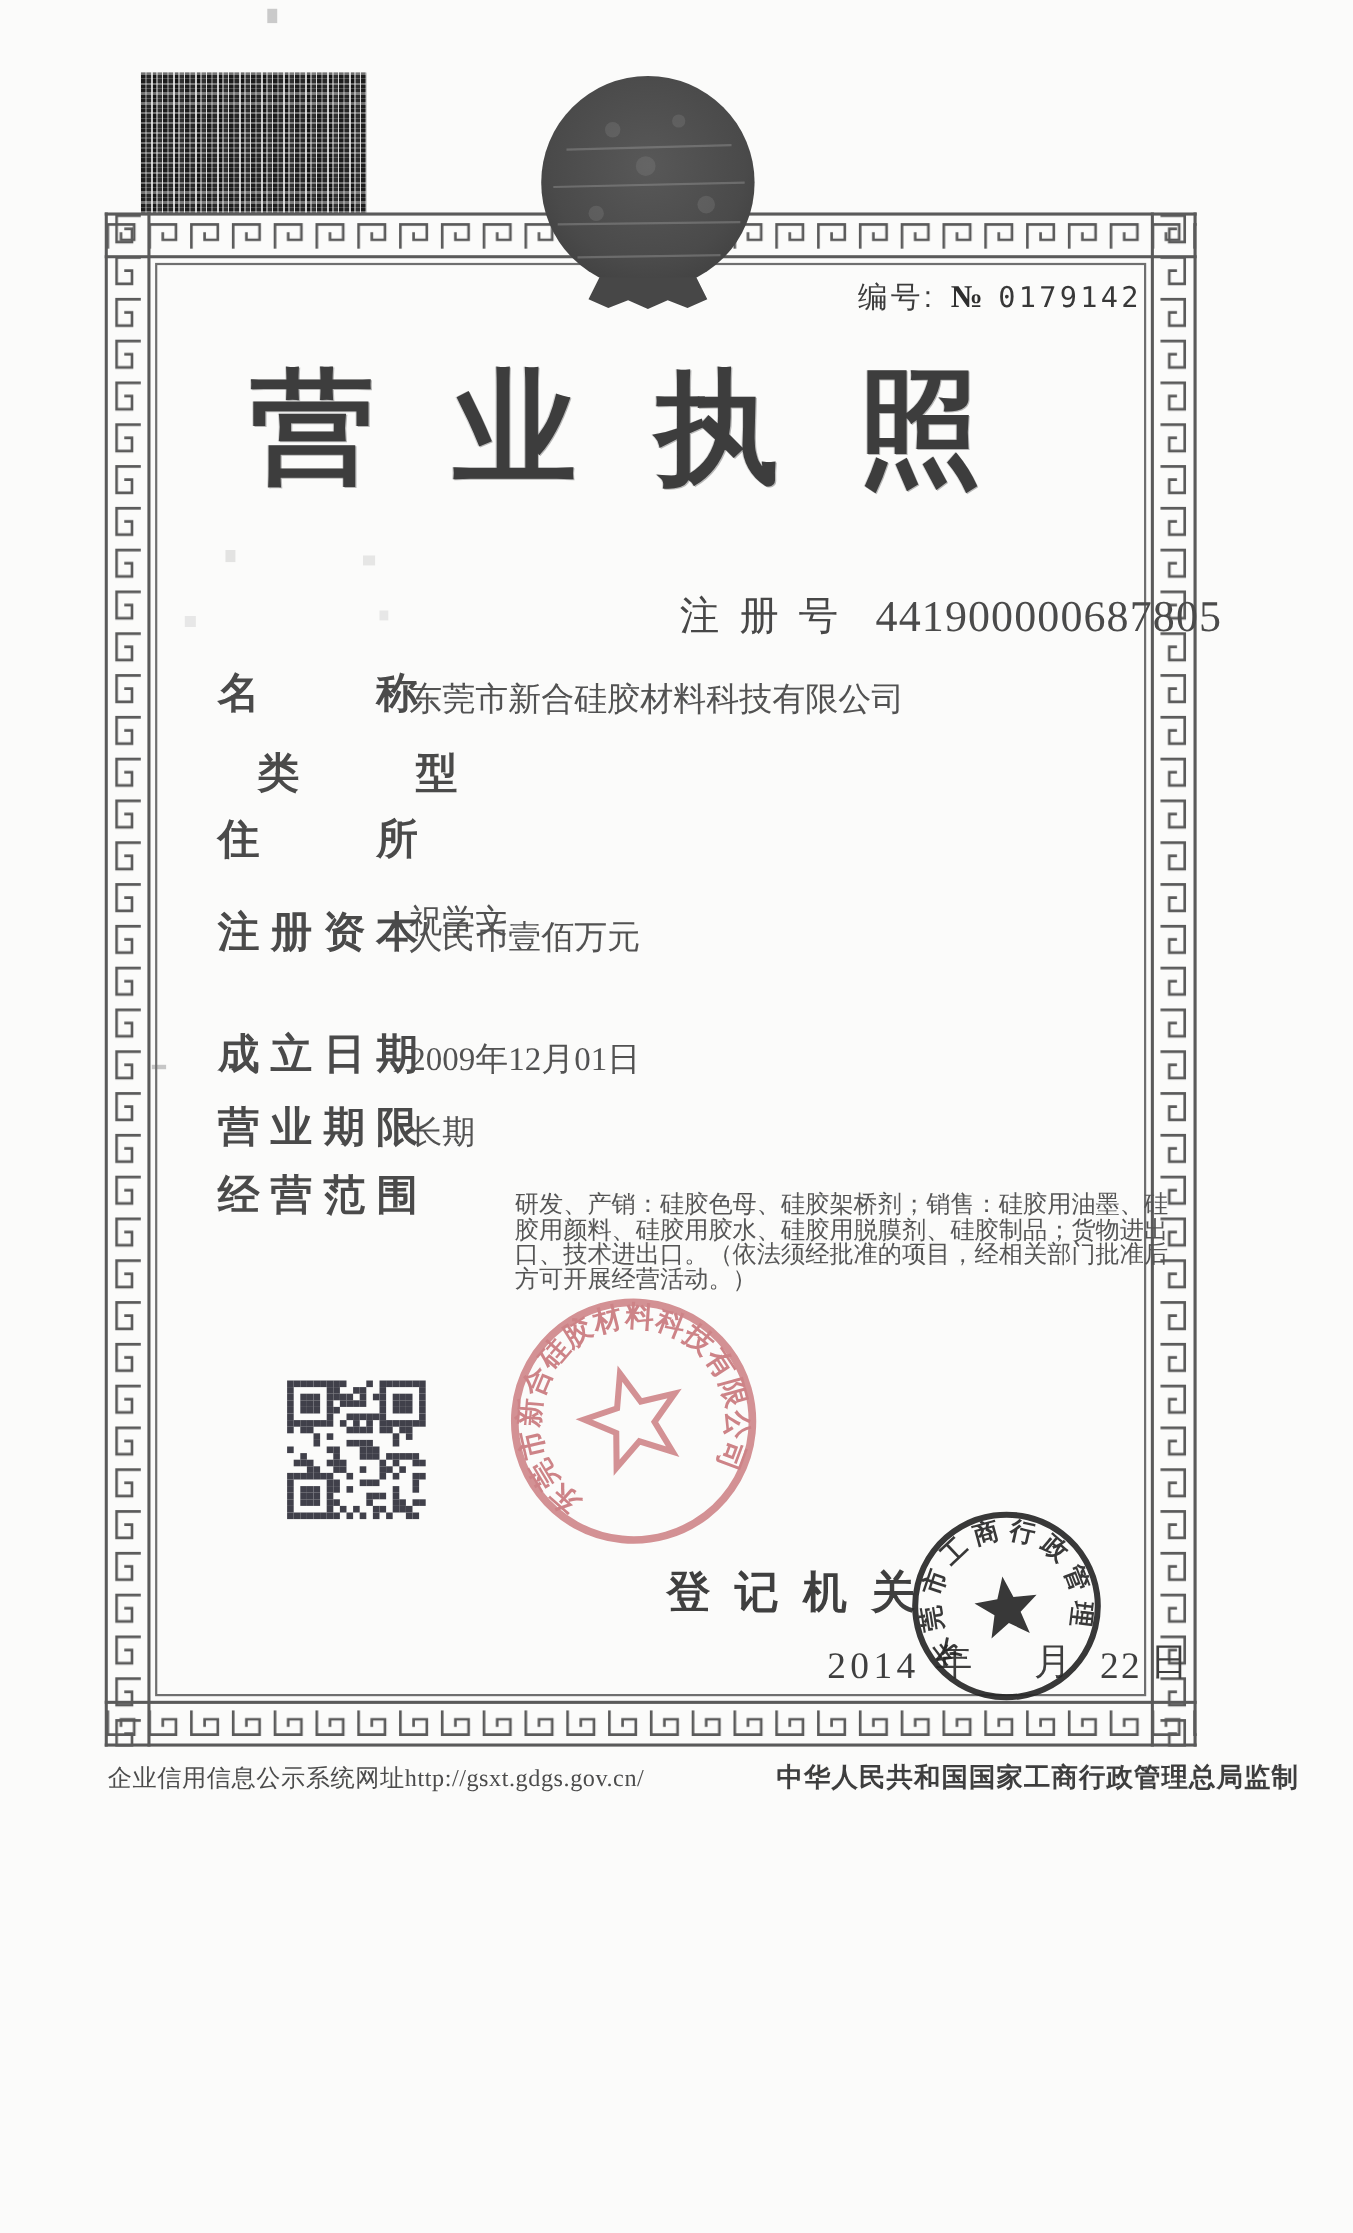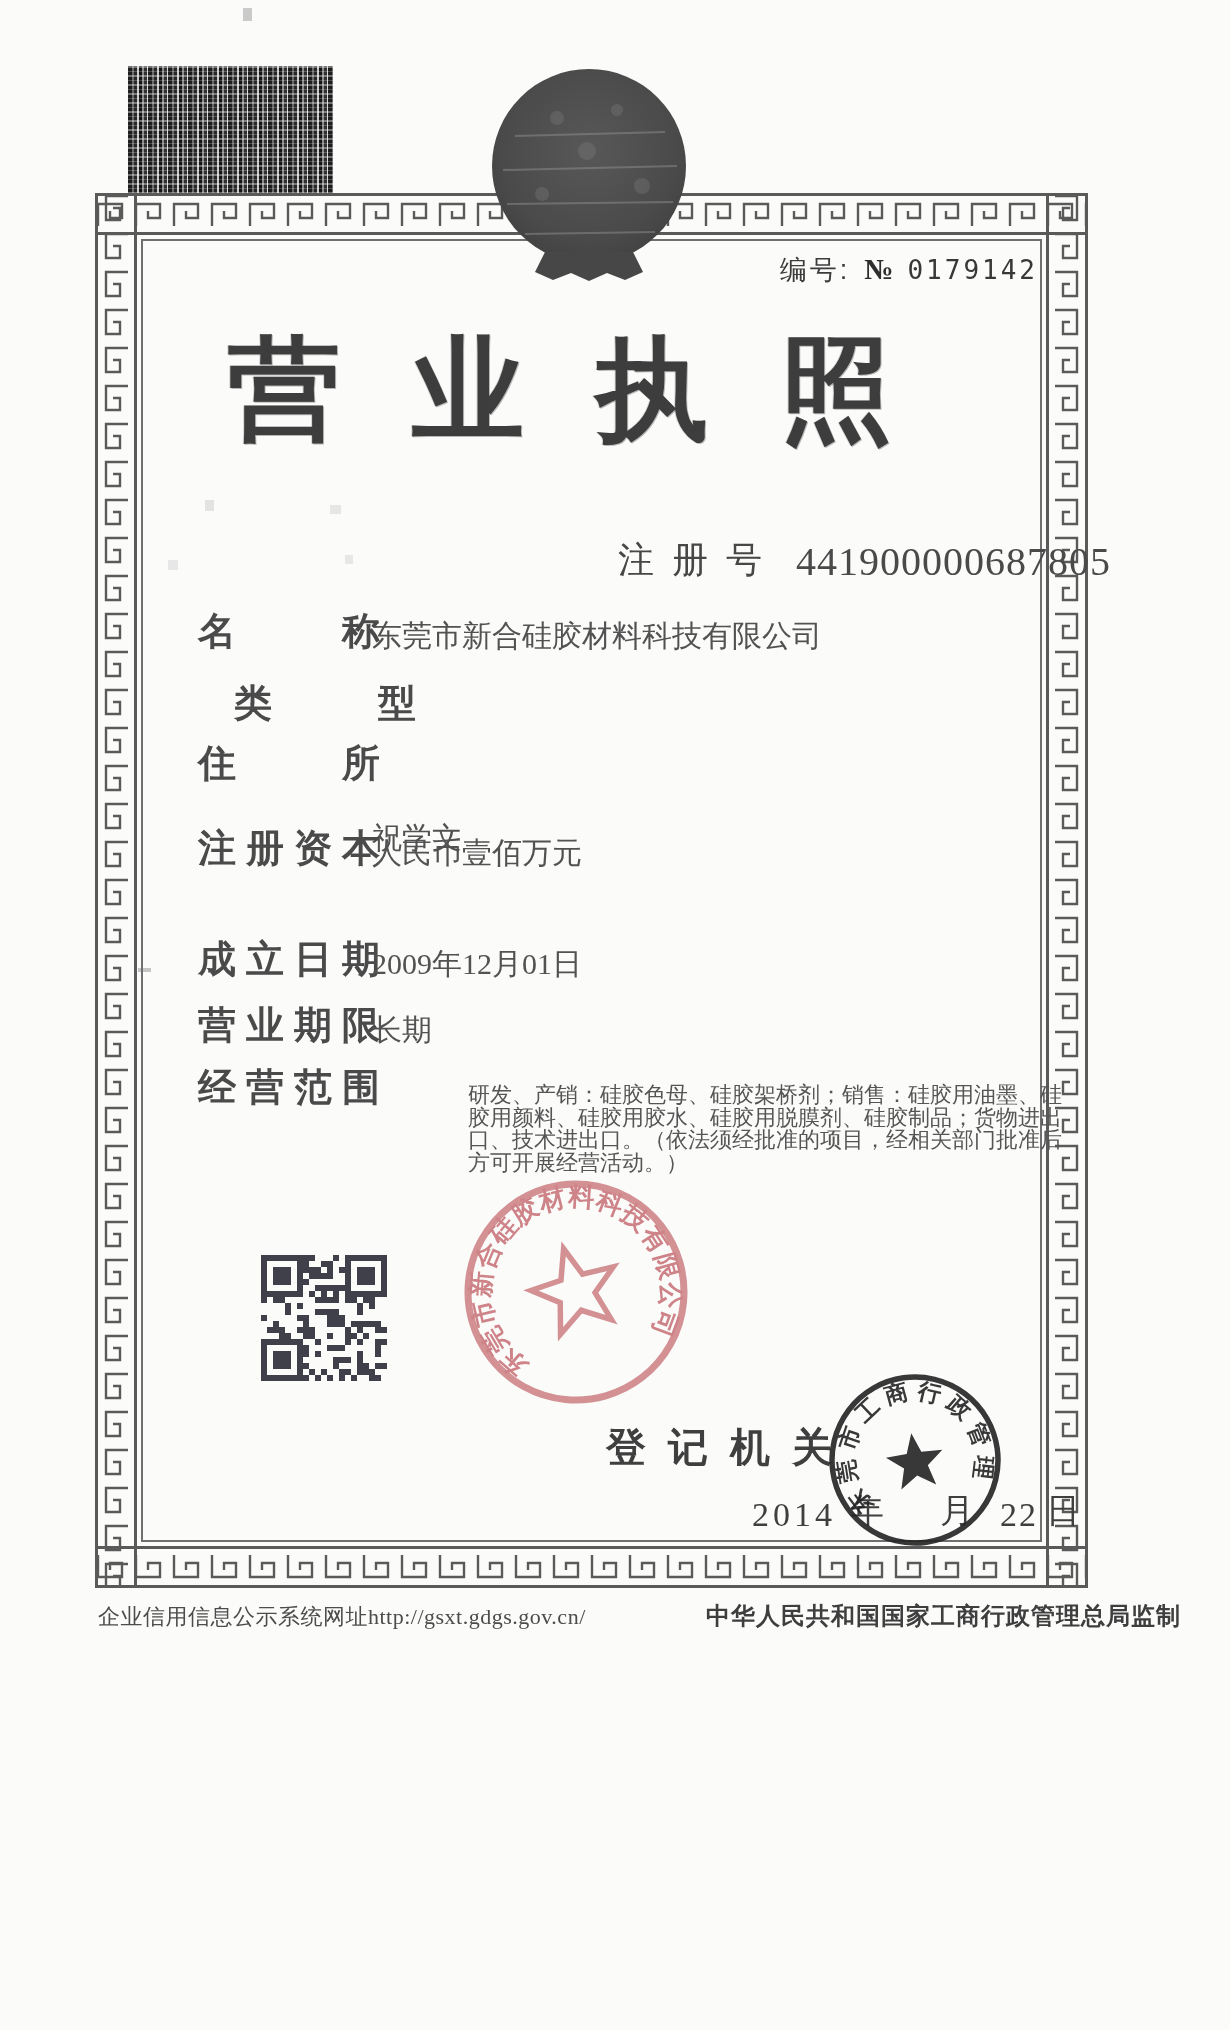--- a/index.html
+++ b/index.html
@@ -54,21 +54,21 @@
 
   
   .title{
     left:228px;top:318px;margin:0;
     font-size:112px;font-weight:700;letter-spacing:72px;line-height:1.3;
     color:#3d3d3d;white-space:nowrap;
     text-shadow:1px 1px 0 rgba(60,60,60,.35), -1px 0 0 rgba(60,60,60,.2);
   }
 
   
-  .regline{left:618px;top:536px;display:flex;align-items:flex-end;}
+  .regline{left:618px;top:536px;display:flex;align-items:center;}
   .regline .rlabel{font-size:36px;font-weight:500;letter-spacing:18px;color:#474747;}
   .regline .rnum{font-size:40px;margin-left:16px;color:#4a4a4a;letter-spacing:1px;}
 
   
   .fields{left:198px;top:0;width:900px;}
   .row{position:absolute;left:0;width:900px;height:60px;}
   .flabel{
     position:absolute;left:0;top:0;width:182px;
     font-size:38px;font-weight:600;color:#4a4a4a;line-height:1;
     text-align:justify;text-align-last:justify;

